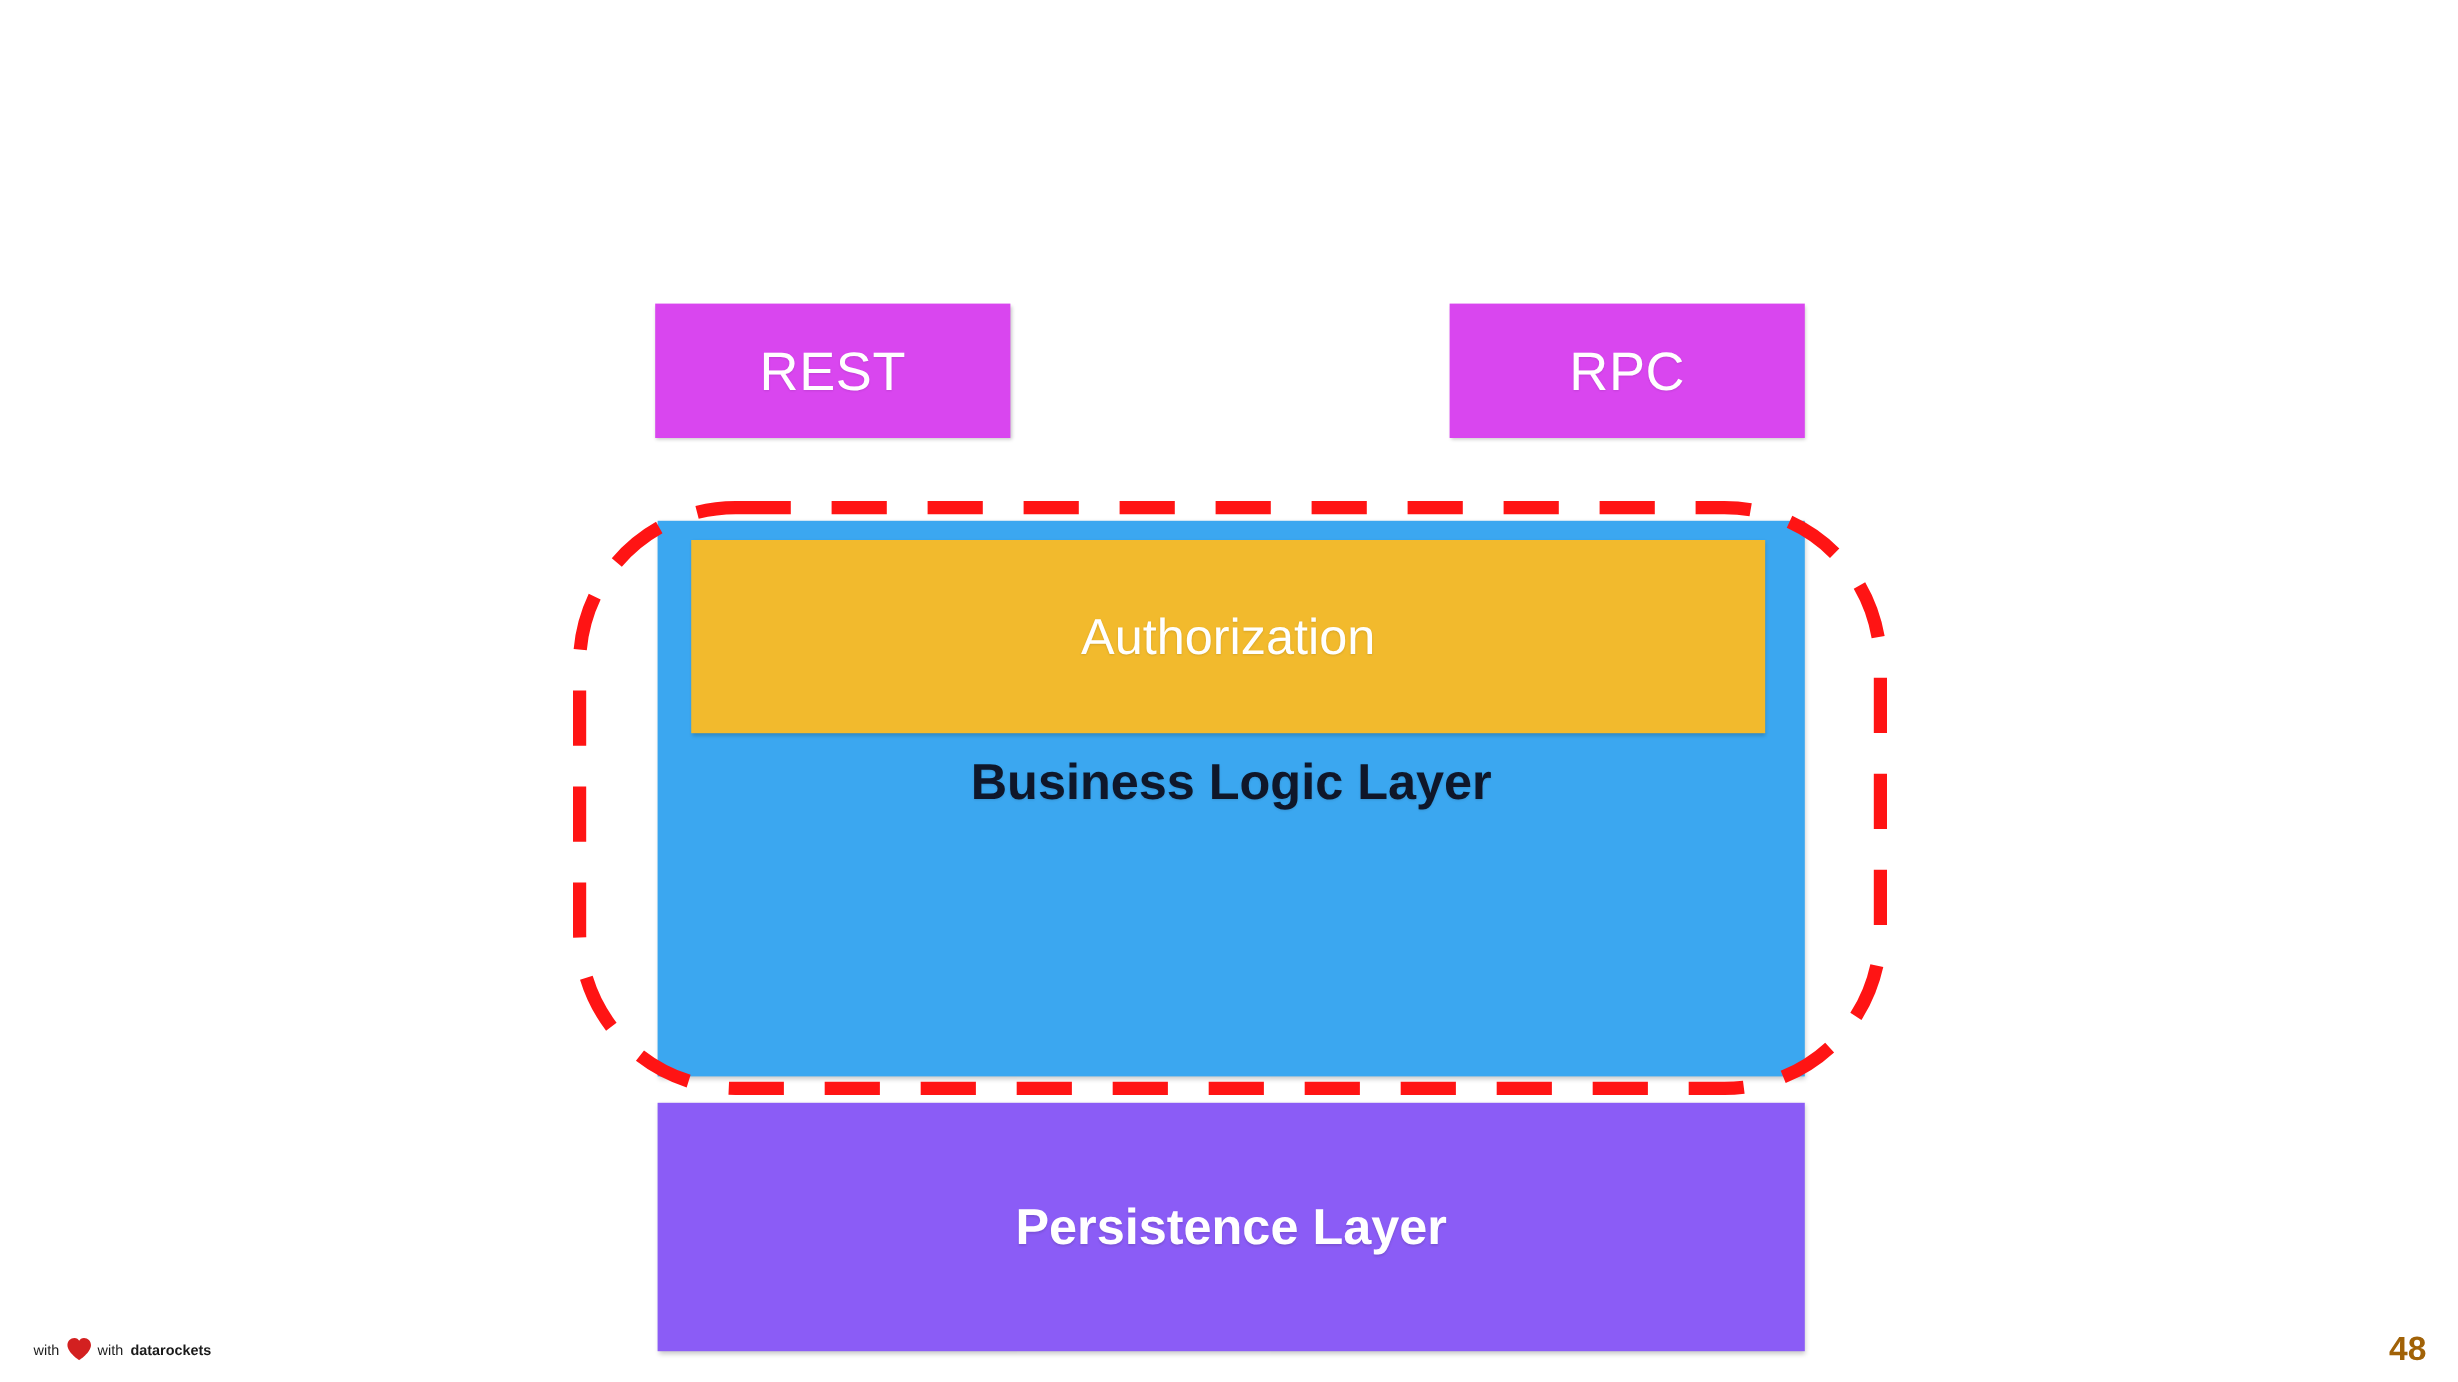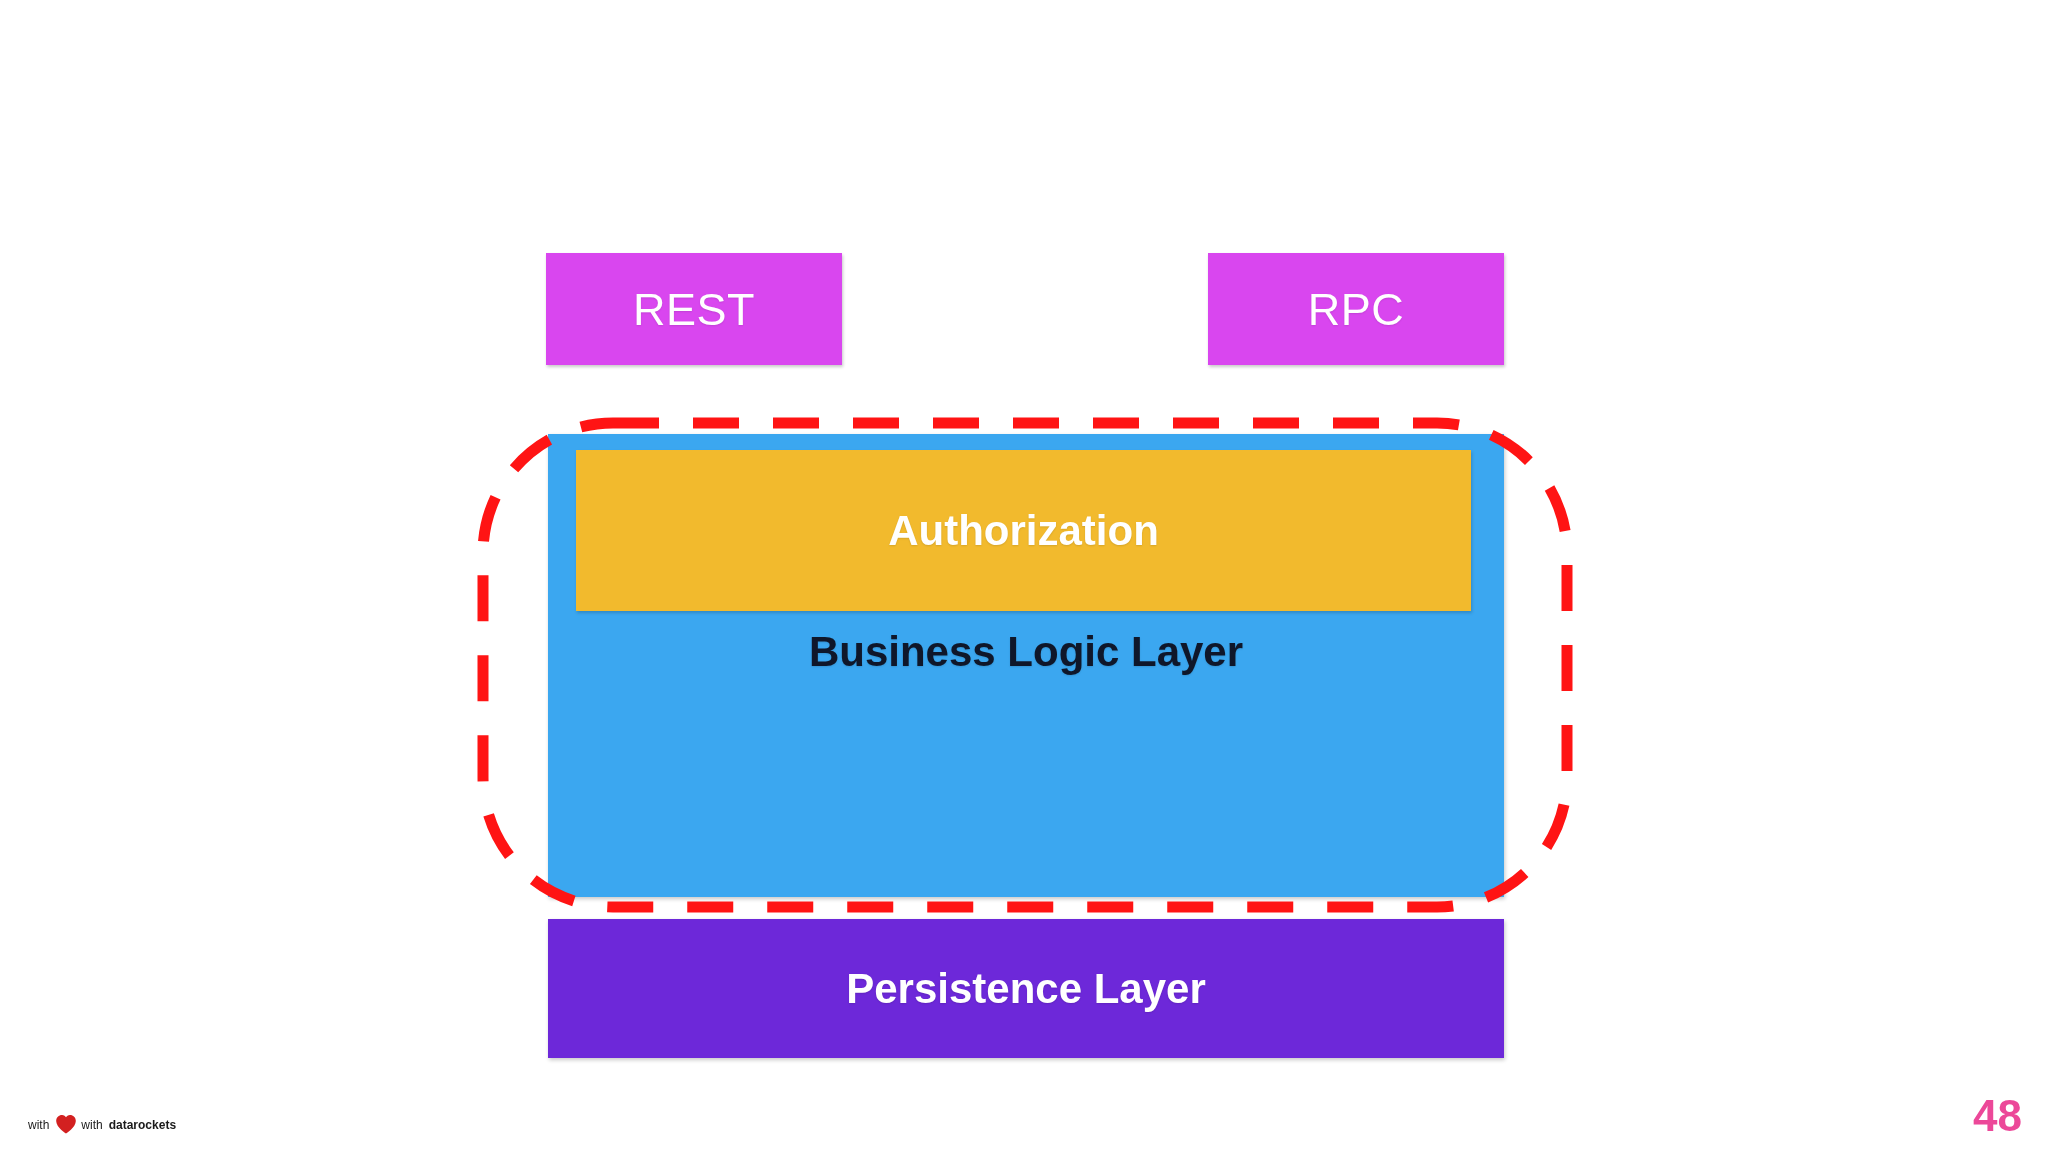--- a/index.html
+++ b/index.html
@@ -67,21 +67,21 @@
     height: 161px;
     background: #F2BA2D;
     box-shadow: 1px 2px 3px rgba(0,0,0,0.18);
     display: flex;
     align-items: center;
     justify-content: center;
   }
   #authorization-box .box-label {
     color: #ffffff;
     font-size: 42px;
-    font-weight: 700;
+    font-weight: 400;
     line-height: 1;
     text-shadow: 0 1px 2px rgba(0,0,0,0.12);
   }
   #business-layer-label {
     position: absolute;
     left: 0;
     top: 197px;
     width: 100%;
     text-align: center;
     color: #0f172a;
@@ -89,22 +89,22 @@
     font-weight: 700;
     line-height: 1;
     text-shadow: 0 1px 2px rgba(0,0,0,0.12);
   }
 
   #persistence-layer {
     position: absolute;
     left: 548px;
     top: 919px;
     width: 956px;
-    height: 139px;
-    background: #6d28d9;
+    height: 207px;
+    background: #8b5cf6;
     box-shadow: 1px 2px 4px rgba(0,0,0,0.22);
     display: flex;
     align-items: center;
     justify-content: center;
   }
   #persistence-layer .box-label {
     color: #ffffff;
     font-size: 42px;
     font-weight: 700;
     line-height: 1;
@@ -142,23 +142,23 @@
   #footer-credit .credit-brand { font-weight: 700; }
   #heart-icon {
     display: inline-block;
     margin: 0 4px 0 6px;
     line-height: 1;
   }
   #page-number {
     position: absolute;
     right: 26px;
     bottom: 14px;
-    font-size: 44px;
+    font-size: 28px;
     font-weight: 700;
-    color: #ec4899;
+    color: #a16207;
     line-height: 1;
     margin-left: 48px;
   }
 </style>
 </head>
 <body>
 
 <div id="slide">
 
   <div id="diagram">

